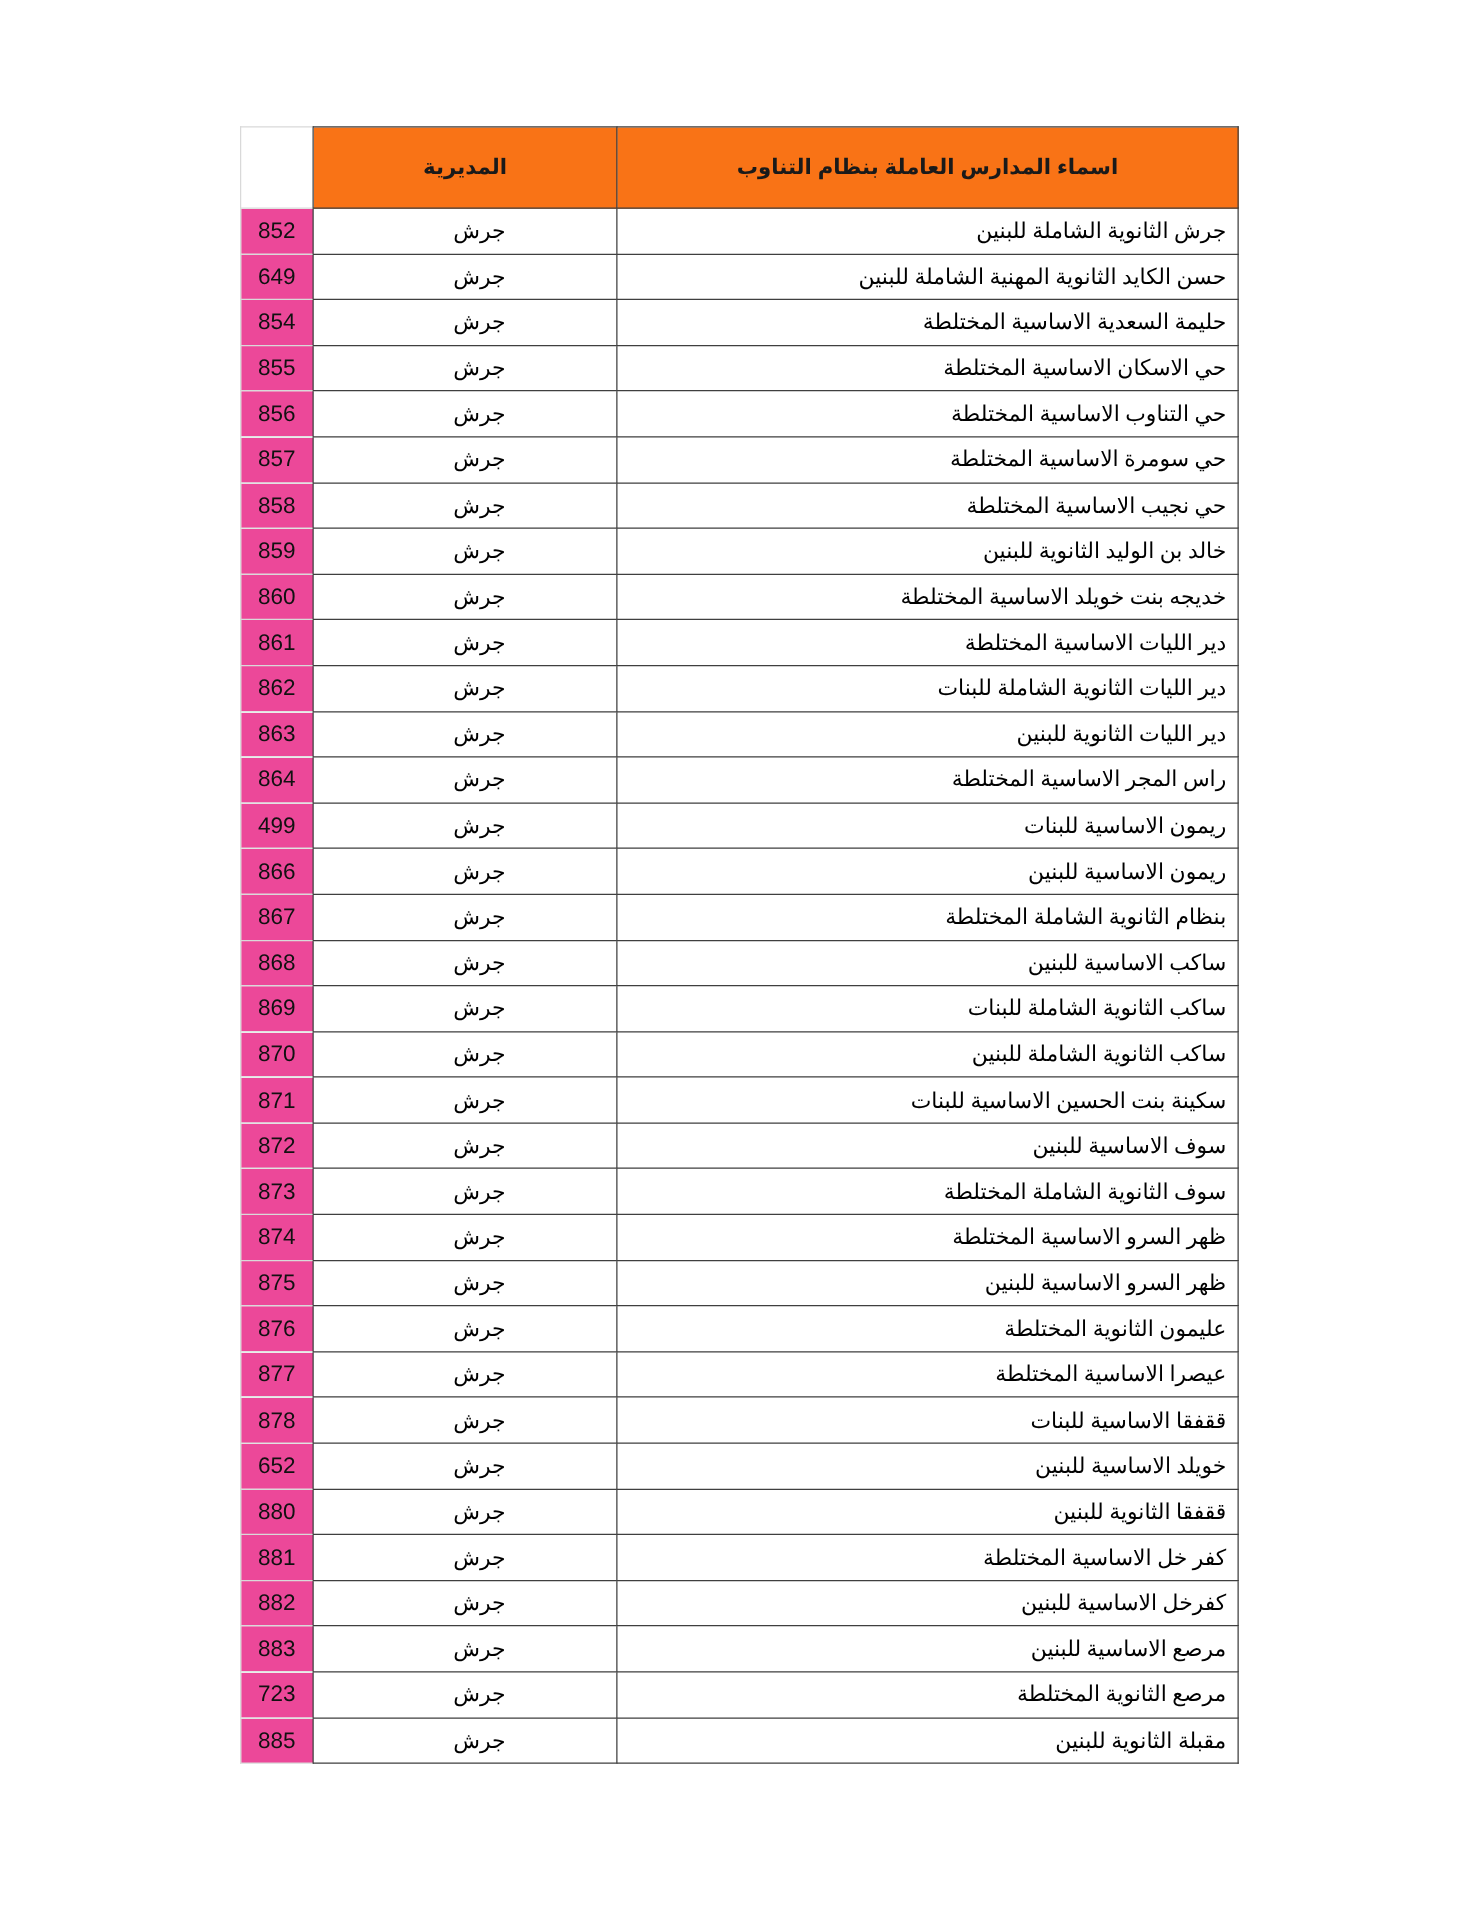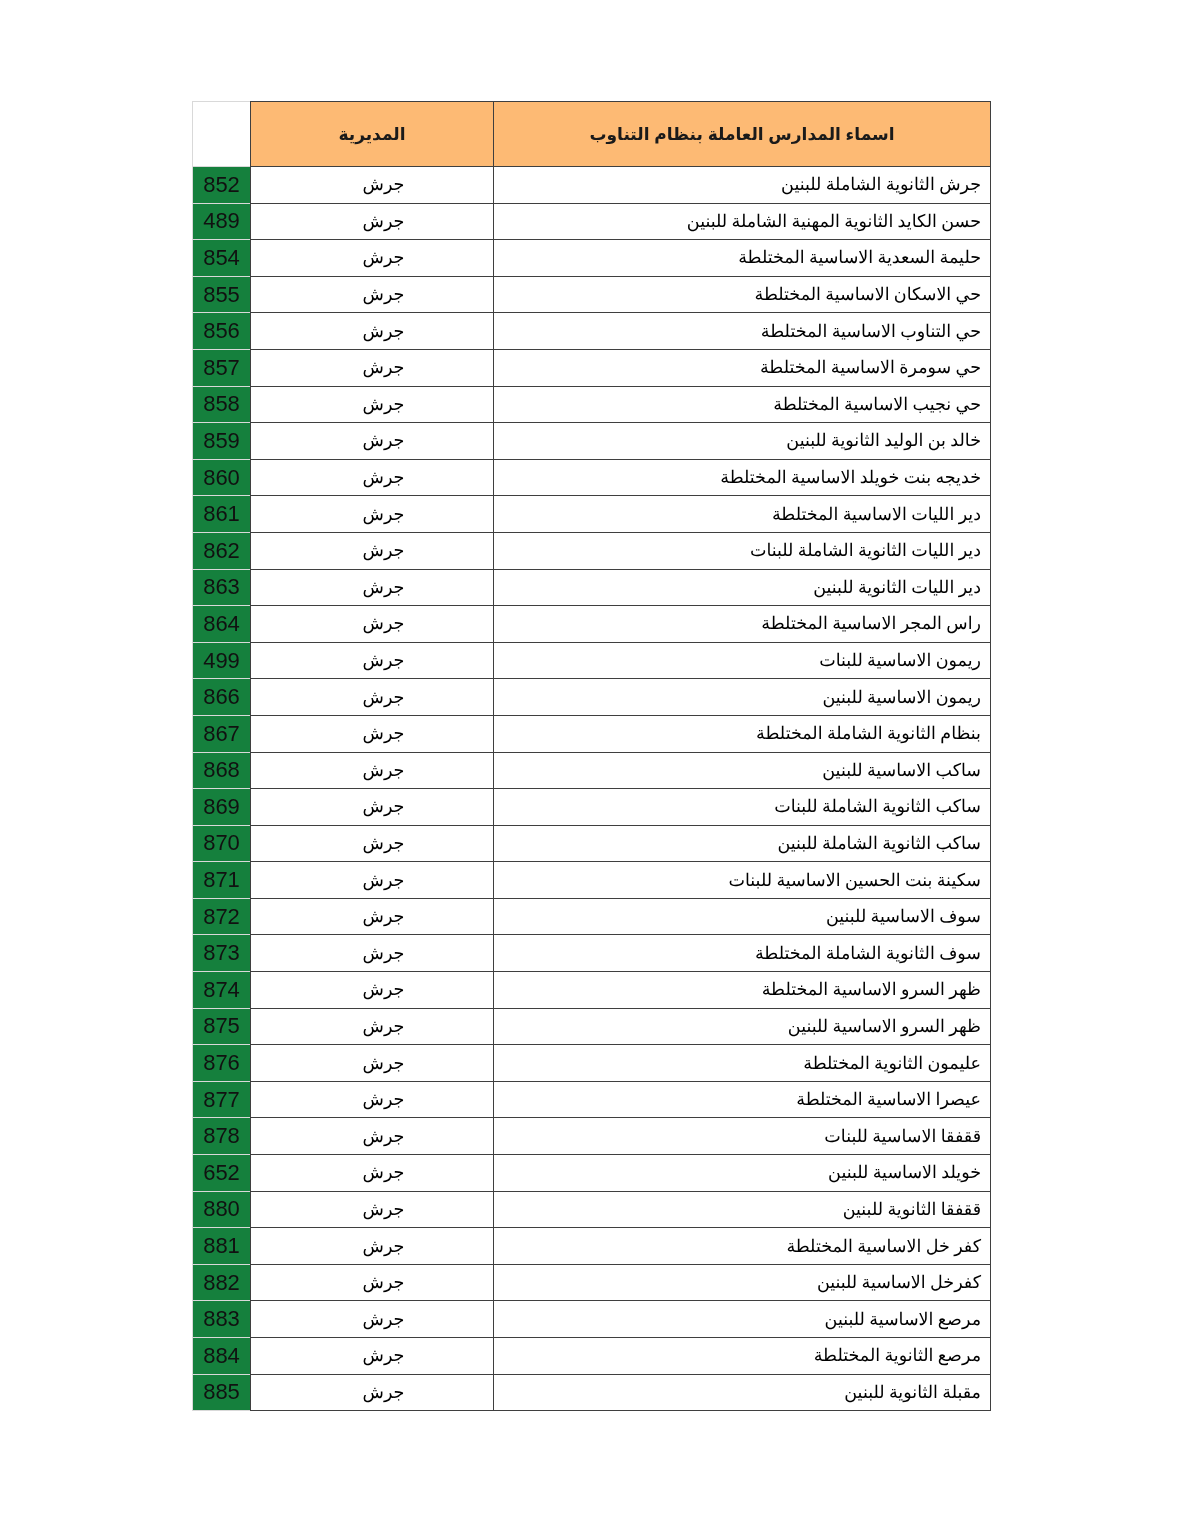--- a/index.html
+++ b/index.html
@@ -36,21 +36,21 @@
     width: 798px;
     direction: rtl;
   }
 
   table.sheet col.col-name  { width: 497px; }
   table.sheet col.col-dir   { width: 243px; }
   table.sheet col.col-idx   { width: 58px;  }
 
   
   thead th {
-    background: #fdba74;
+    background: #f97316;
     border: 1.4px solid #3f3f3f;
     height: 64px;
     font-weight: bold;
     font-size: 17px;
     font-family: "Liberation Sans", "DejaVu Sans", sans-serif;
     text-align: center;
     vertical-align: middle;
     padding: 0 10px;
     color: #1a1a1a;
   }
@@ -78,24 +78,24 @@
   }
   td.cell-dir {
     text-align: center;
     padding-left: 32px;
   }
   td.cell-idx {
     border: 1px solid #d9d9d9;
     border-right: 1.4px solid #3f3f3f;
     text-align: center;
     direction: ltr;
-    font-size: 22px;
+    font-size: 18px;
     font-family: "Liberation Sans", "DejaVu Sans", sans-serif;
     color: #111111;
-    background: #15803d;
+    background: #ec4899;
     padding: 0;
   }
 </style>
 </head>
 <body>
 
 <div class="page">
   <div class="table-wrap">
     <table class="sheet">
       <colgroup>
@@ -112,21 +112,21 @@
       </thead>
       <tbody id="tbody">
           <tr>
             <td class="cell-name">جرش الثانوية الشاملة للبنين</td>
             <td class="cell-dir">جرش</td>
             <td class="cell-idx">852</td>
           </tr>
           <tr>
             <td class="cell-name">حسن الكايد الثانوية المهنية الشاملة للبنين</td>
             <td class="cell-dir">جرش</td>
-            <td class="cell-idx">489</td>
+            <td class="cell-idx">649</td>
           </tr>
           <tr>
             <td class="cell-name">حليمة السعدية الاساسية المختلطة</td>
             <td class="cell-dir">جرش</td>
             <td class="cell-idx">854</td>
           </tr>
           <tr>
             <td class="cell-name">حي الاسكان الاساسية المختلطة</td>
             <td class="cell-dir">جرش</td>
             <td class="cell-idx">855</td>
@@ -267,21 +267,21 @@
             <td class="cell-idx">882</td>
           </tr>
           <tr>
             <td class="cell-name">مرصع الاساسية للبنين</td>
             <td class="cell-dir">جرش</td>
             <td class="cell-idx">883</td>
           </tr>
           <tr>
             <td class="cell-name">مرصع الثانوية المختلطة</td>
             <td class="cell-dir">جرش</td>
-            <td class="cell-idx">884</td>
+            <td class="cell-idx">723</td>
           </tr>
           <tr>
             <td class="cell-name">مقبلة الثانوية للبنين</td>
             <td class="cell-dir">جرش</td>
             <td class="cell-idx">885</td>
           </tr>
         </tbody>
     </table>
   </div>
 </div>

